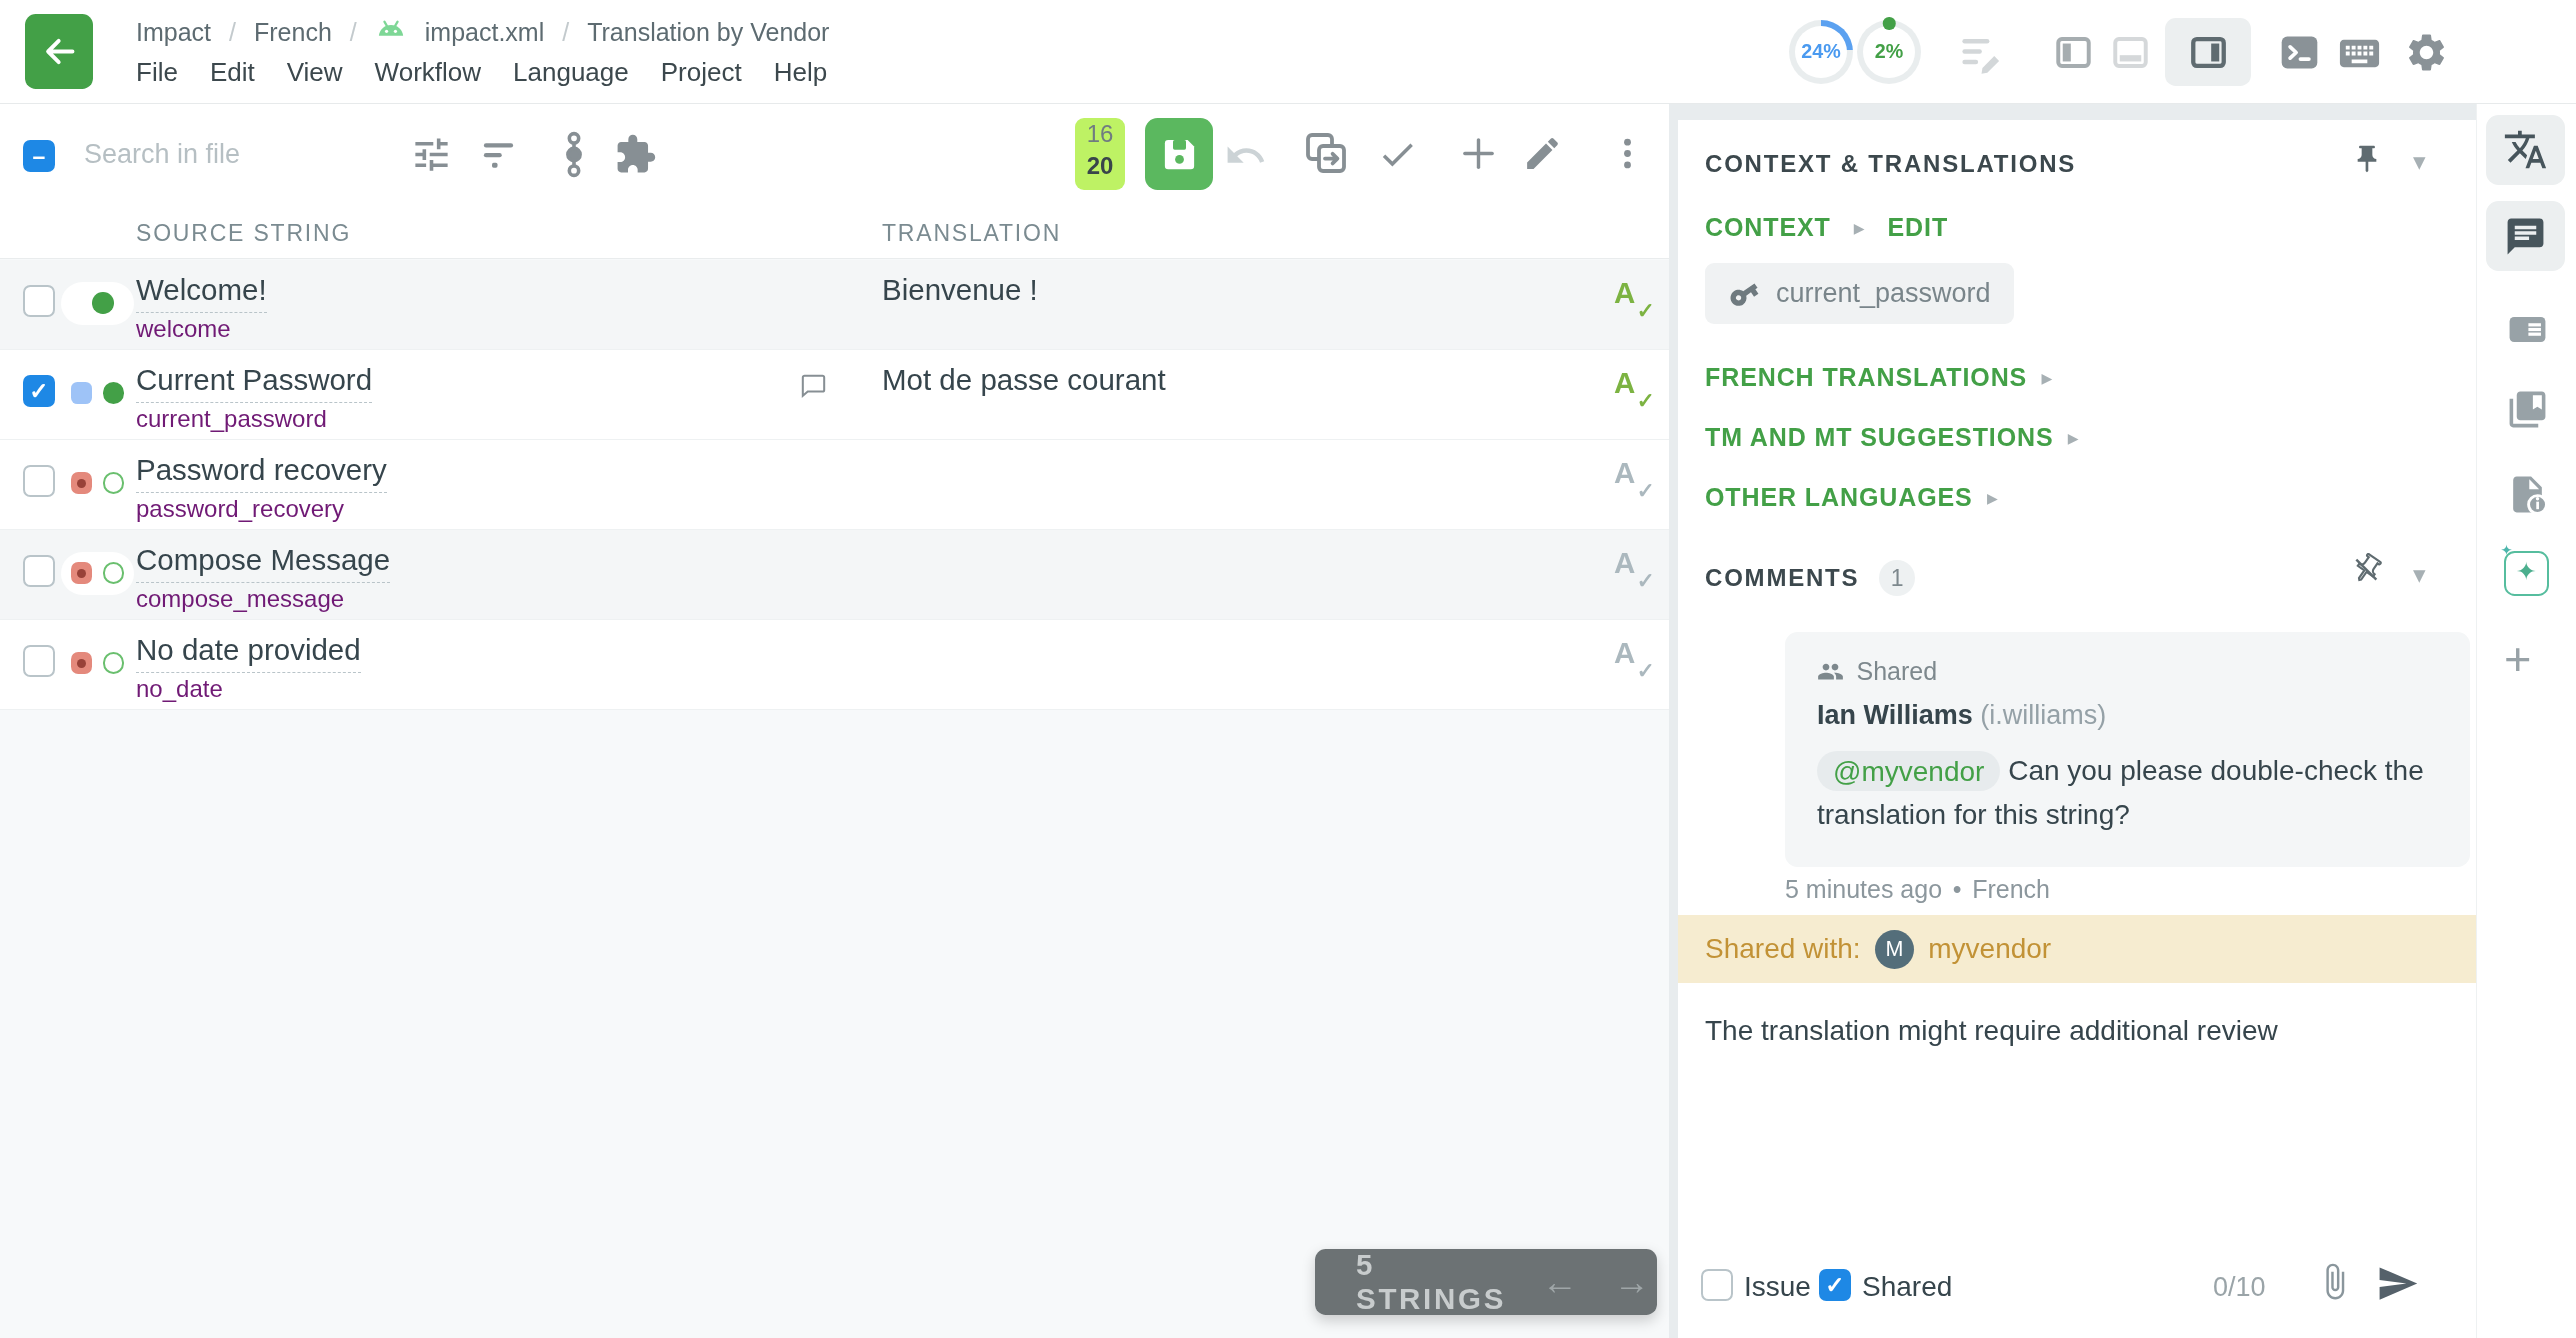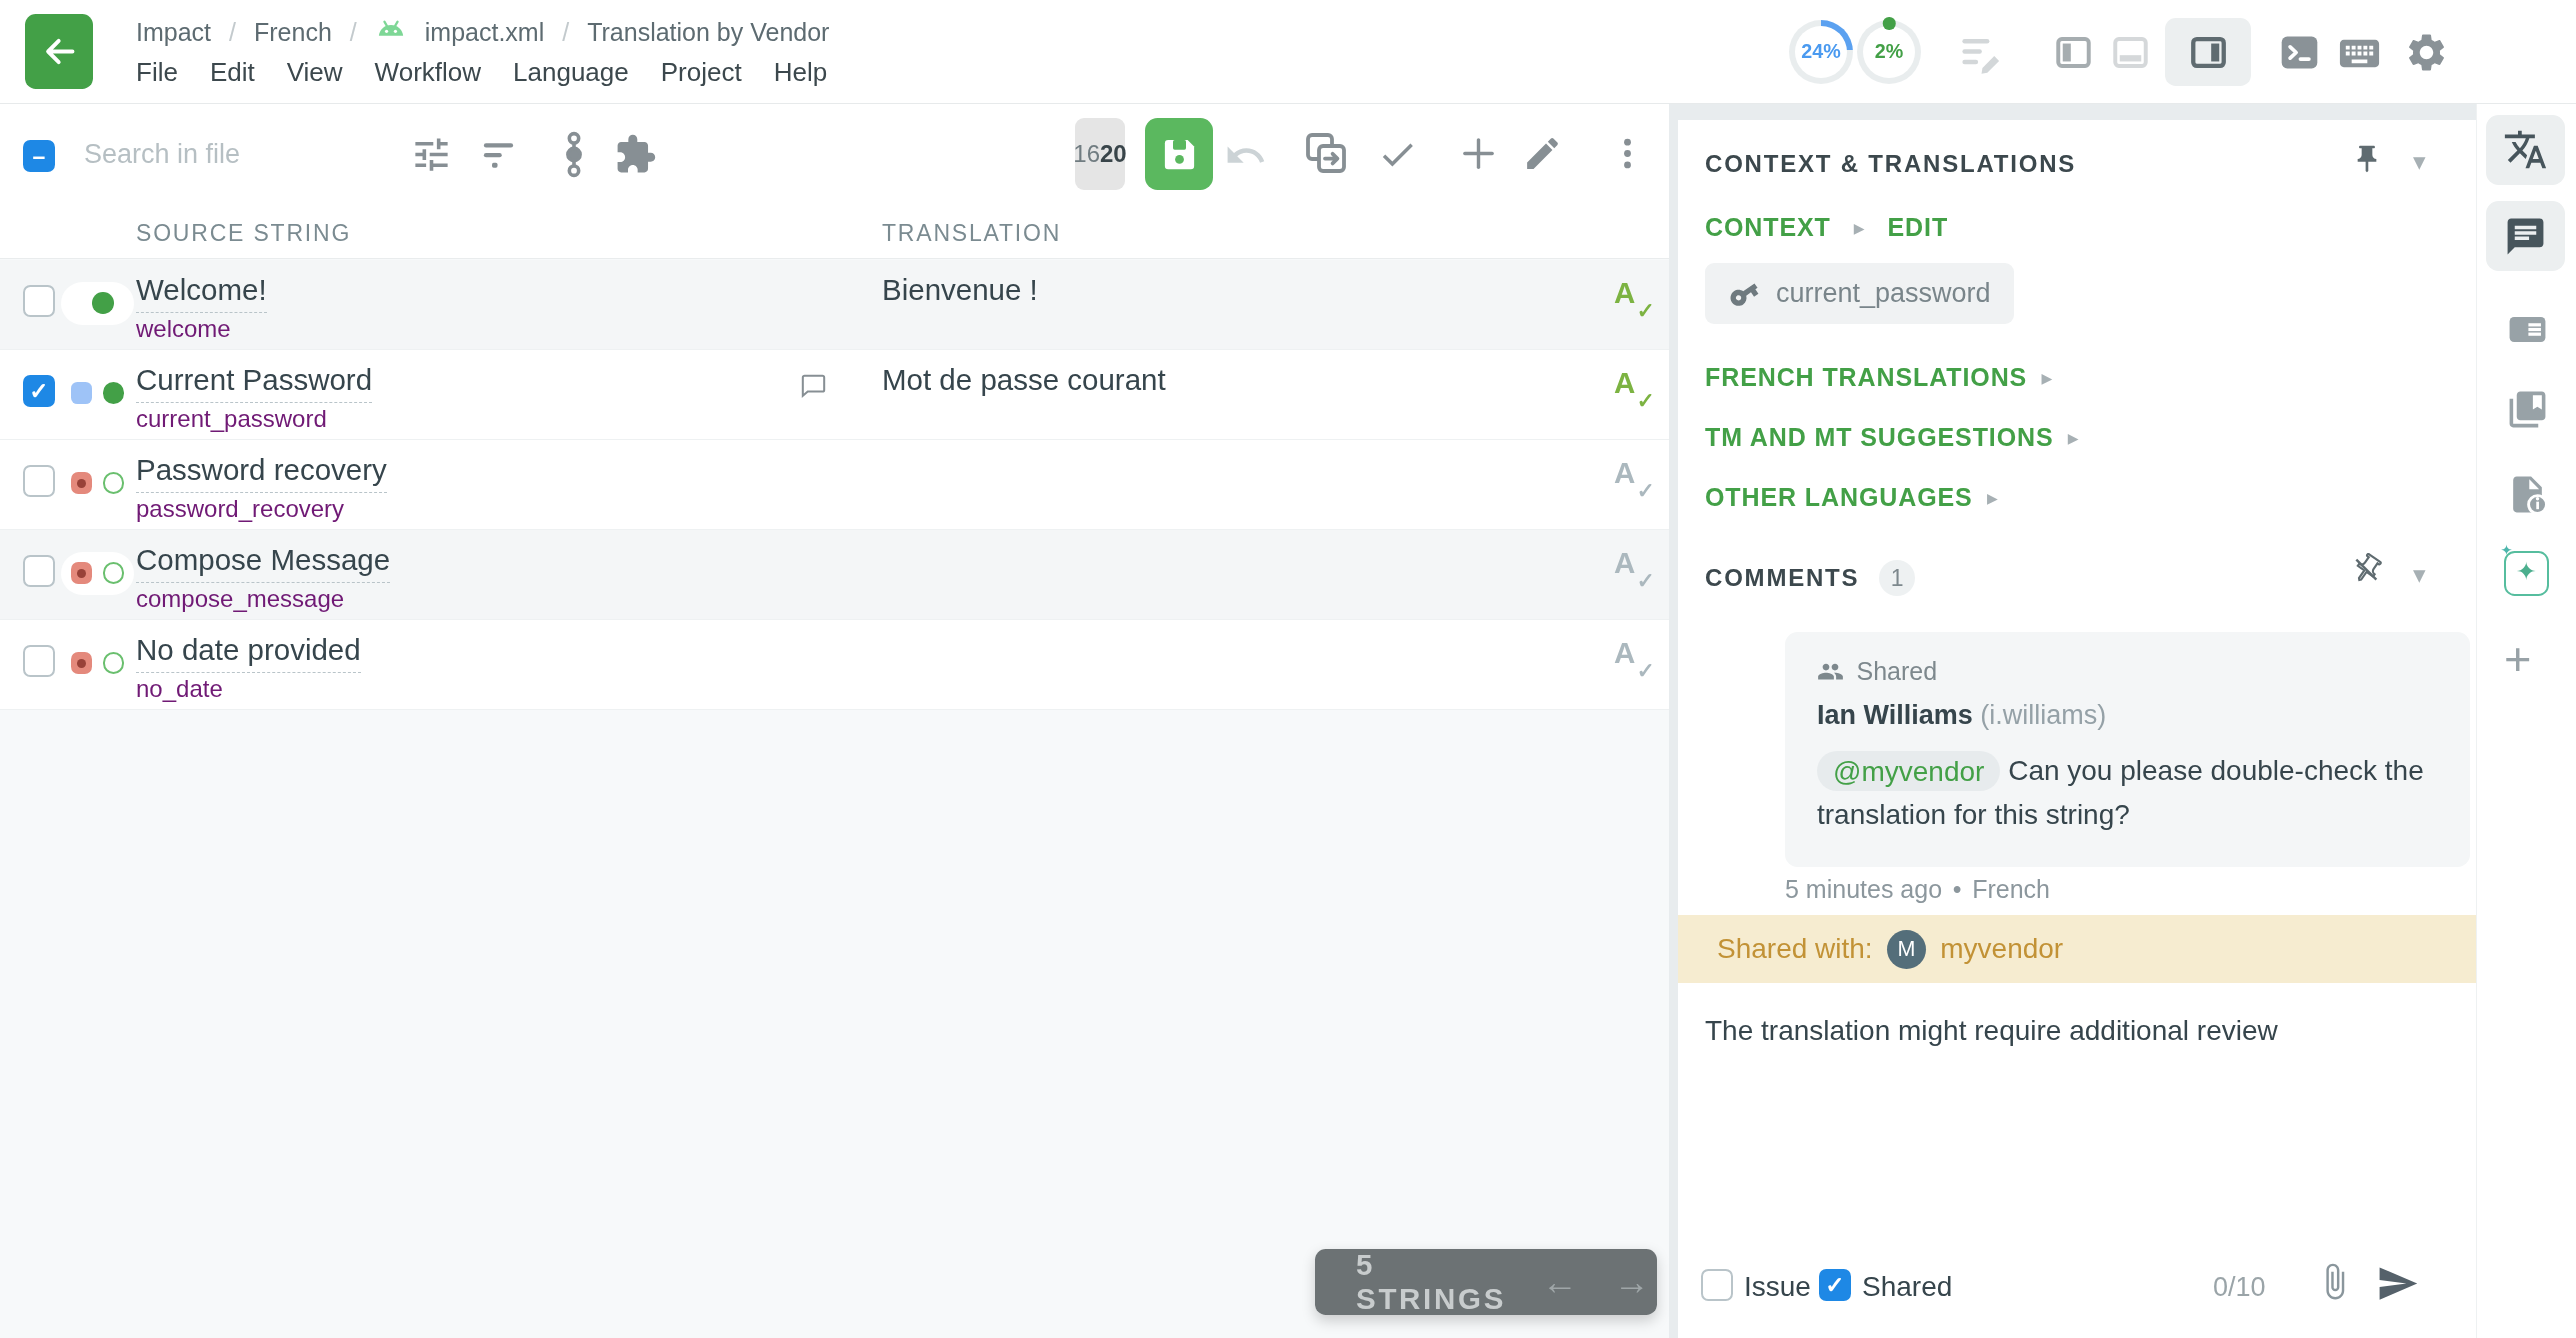--- a/index.html
+++ b/index.html
@@ -49,21 +49,21 @@
   #toolbar { position:absolute; left:0; top:0; width:1669px; height:100px; background:#fff; }
   .checkbox { width:32px; height:32px; border-radius:7.2px; border:2.7px solid #b9c4c9; background:#fff; cursor:pointer; }
   .checkbox.blue { border:none; background:#1e88e5; color:#fff; display:flex; align-items:center;
     justify-content:center; font-size:23px; font-weight:bold; }
   #master-cb { position:absolute; left:23px; top:36px; }
   #search-input { position:absolute; left:84px; top:25px; width:340px; height:50px; border:none; outline:none;
     font-size:27px; color:#39454a; font-family:"Liberation Sans",sans-serif; background:transparent; }
   #search-input::placeholder { color:#b6bfc3; }
   .tlico { position:absolute; cursor:pointer; }
   #counter-box { position:absolute; left:1075px; top:14.3px; width:50px; height:72px; border-radius:9px;
-    background:#e5e5e5; display:flex; align-items:center; justify-content:center; line-height:32px; }
+    background:#bef264; display:flex; flex-direction:column; align-items:center; justify-content:flex-start; line-height:32px; }
   #counter-box .c1 { font-size:24px; color:#707c81; }
   #counter-box .c2 { font-size:24px; color:#39454a; font-weight:bold; }
   #save-btn { position:absolute; left:1145px; top:14.3px; width:68px; height:72px; border-radius:12.5px;
     background:#5bb85f; display:flex; align-items:center; justify-content:center; cursor:pointer; }
 
   #thead { position:absolute; left:0; top:100px; width:1669px; height:55px; background:#fff;
     border-bottom:1.8px solid #e9eced; font-size:23px; letter-spacing:1.8px; color:#7b8b91; }
   #thead .h1 { position:absolute; left:136px; top:16px; }
   #thead .h2 { position:absolute; left:882px; top:16px; }
 
@@ -120,21 +120,21 @@
   #comment-card { position:absolute; left:107px; top:111px; width:685px; border-radius:12.5px;
     background:#f4f6f7; padding:25px 32px 30px; }
   .shrow { display:flex; align-items:center; gap:12.5px; font-size:25px; color:#7d888d; }
   .namerow { margin-top:14.3px; font-size:27px; }
   .namerow .nm { font-weight:bold; color:#36454c; }
   .namerow .un { color:#95a1a7; }
   .cbody { margin-top:18px; font-size:28px; line-height:44px; color:#36454c; }
   .mention { background:#e7ebed; border-radius:23px; padding:4.5px 16px; color:#43a047; cursor:pointer; }
   #tstamp { position:absolute; left:107px; top:354px; font-size:25px; color:#8c979d; display:flex; gap:10.7px; }
   #amber-bar { position:absolute; left:0; top:394px; width:798px; height:68px; background:#f6ecd0;
-    display:flex; align-items:center; padding-left:39px; gap:14.3px; }
+    display:flex; align-items:center; padding-left:27px; gap:14.3px; }
   #amber-bar .alabel, #amber-bar .aname { font-size:28px; color:#c29236; }
   #amber-bar .mcirc { width:39px; height:39px; border-radius:50%; background:#546e7a; color:#fff;
     font-size:21.5px; display:flex; align-items:center; justify-content:center; }
   #draft { position:absolute; left:27px; top:494px; width:716px; font-size:28px; color:#36454c; cursor:text; }
   .ctl-label { position:absolute; top:750px; font-size:28px; color:#36454c; }
   #issue-cb { position:absolute; left:23px; top:748px; }
   #shared-cb { position:absolute; left:141px; top:748px; }
   #char-counter { position:absolute; left:535px; top:751px; font-size:27px; color:#9aa4a8; }
   #clip { position:absolute; left:637px; top:741px; cursor:pointer; }
   #send { position:absolute; left:698px; top:741px; cursor:pointer; }

